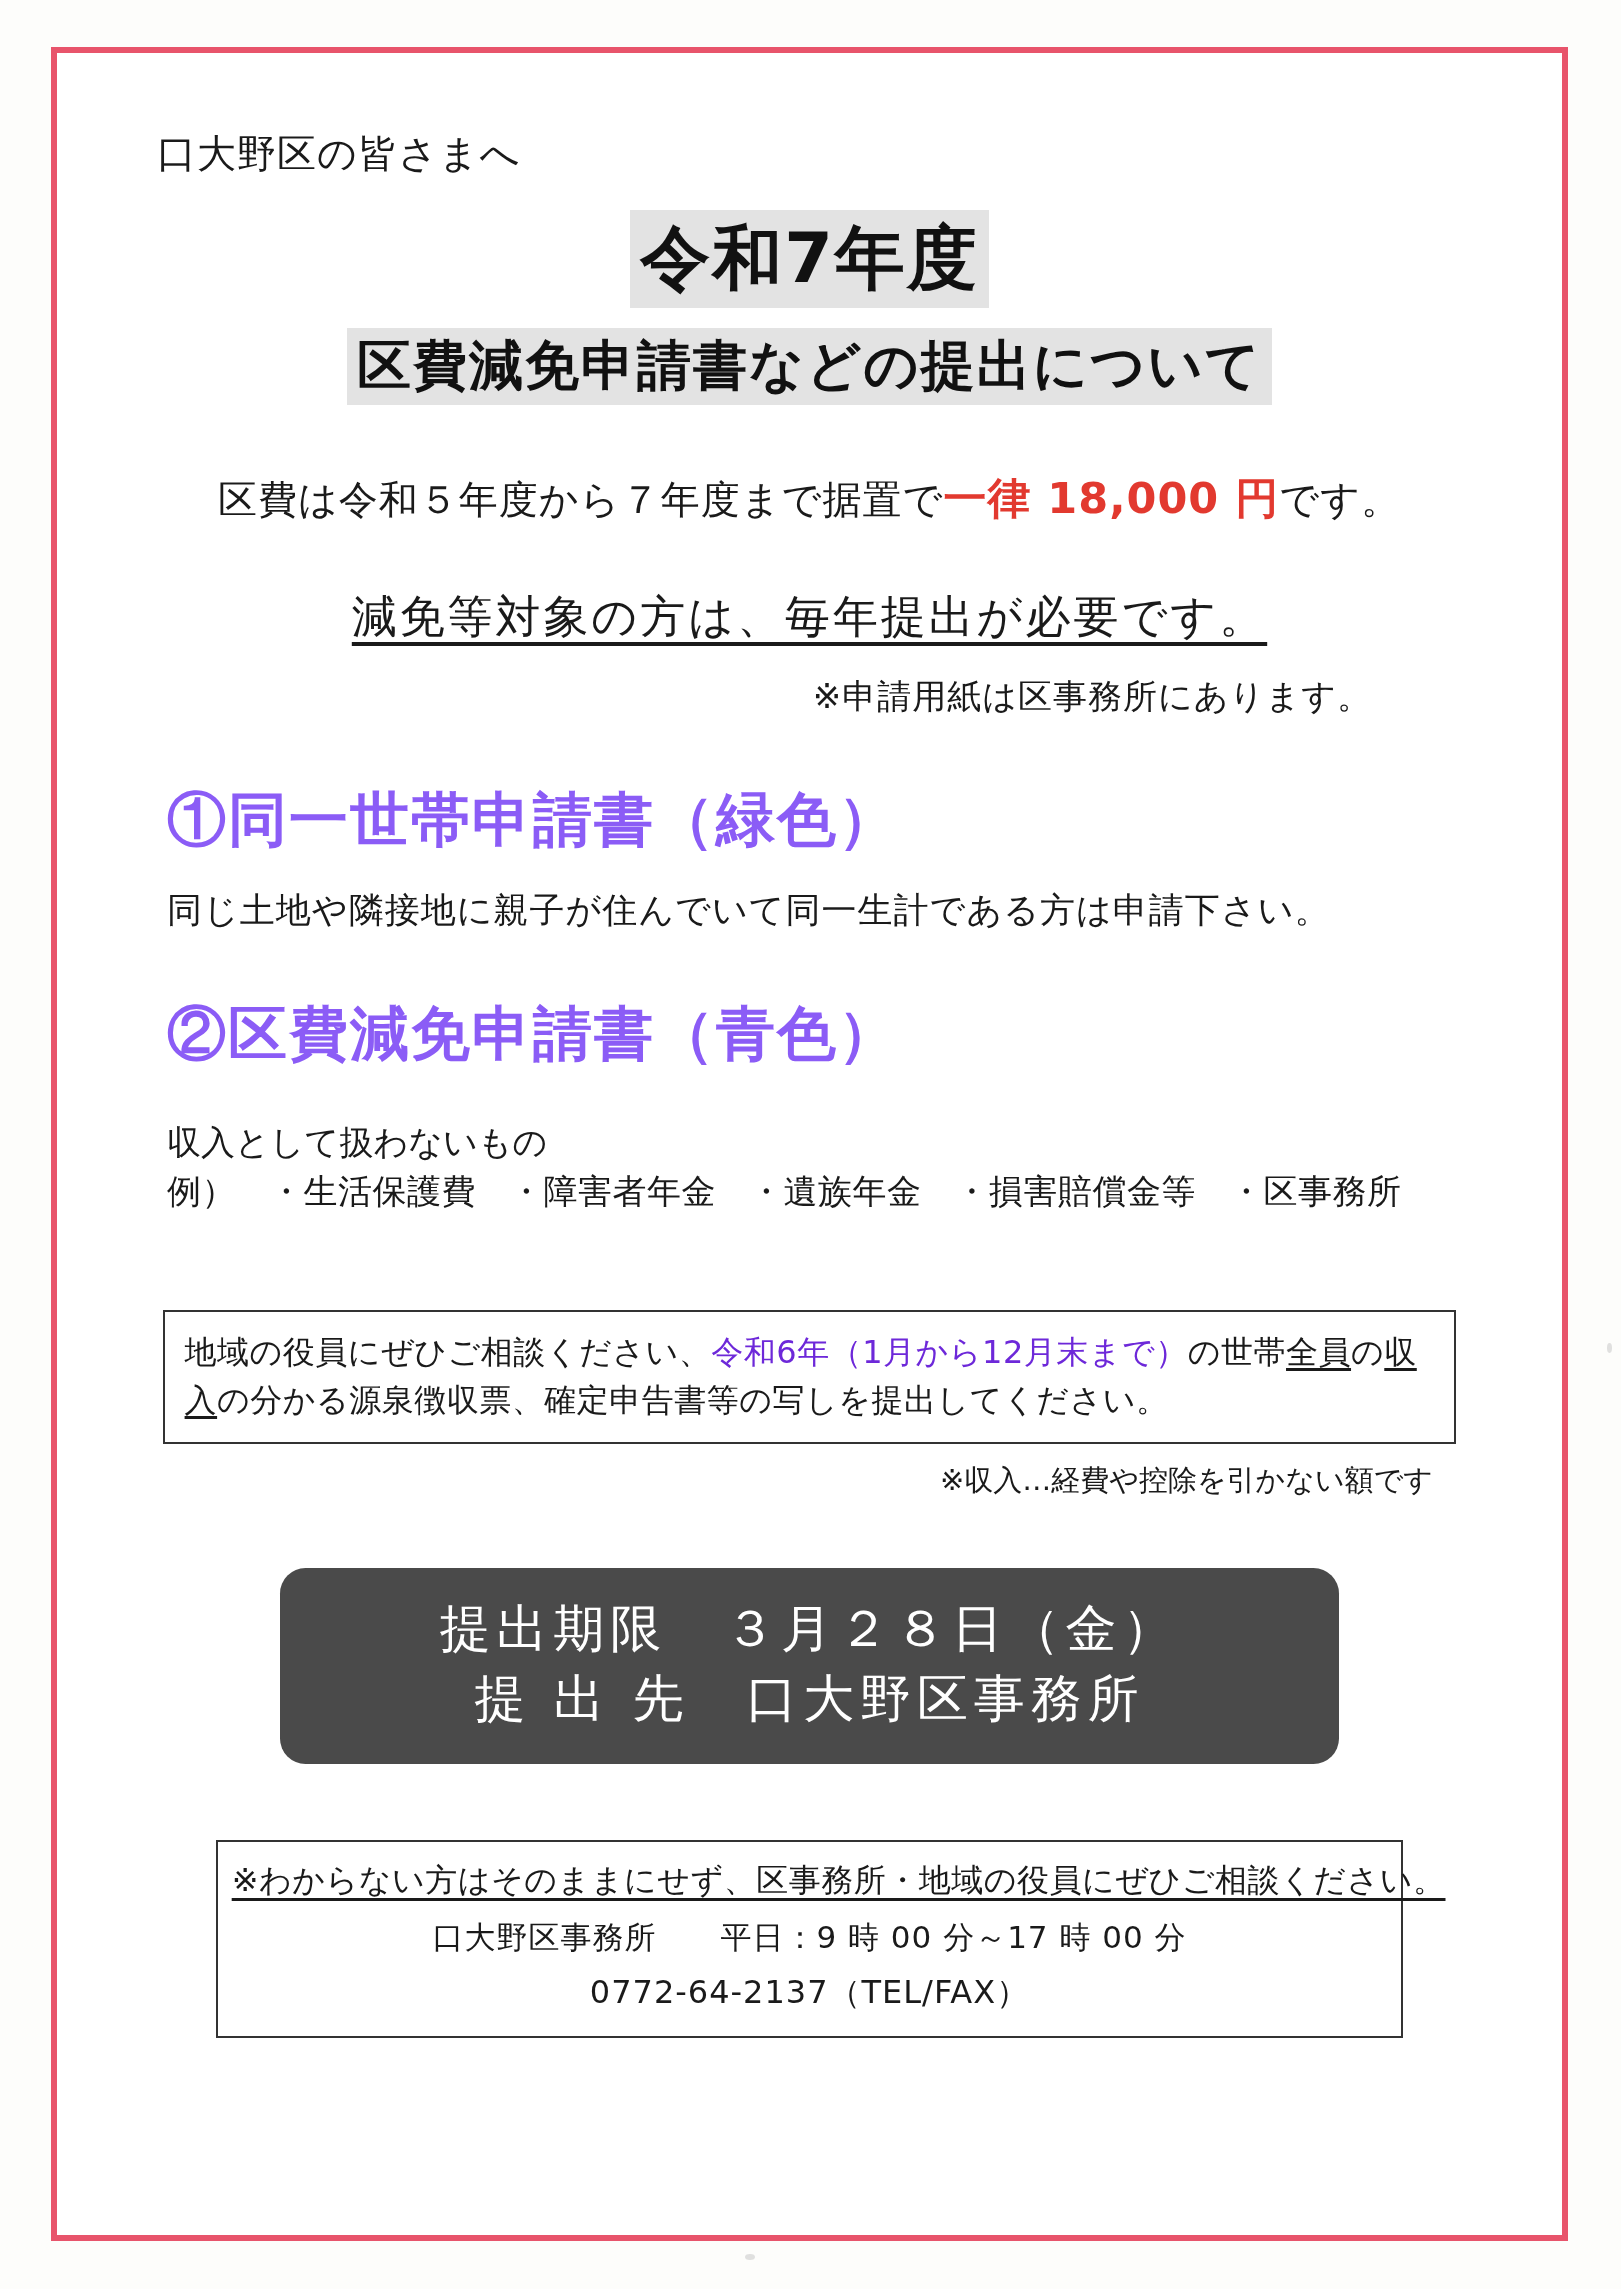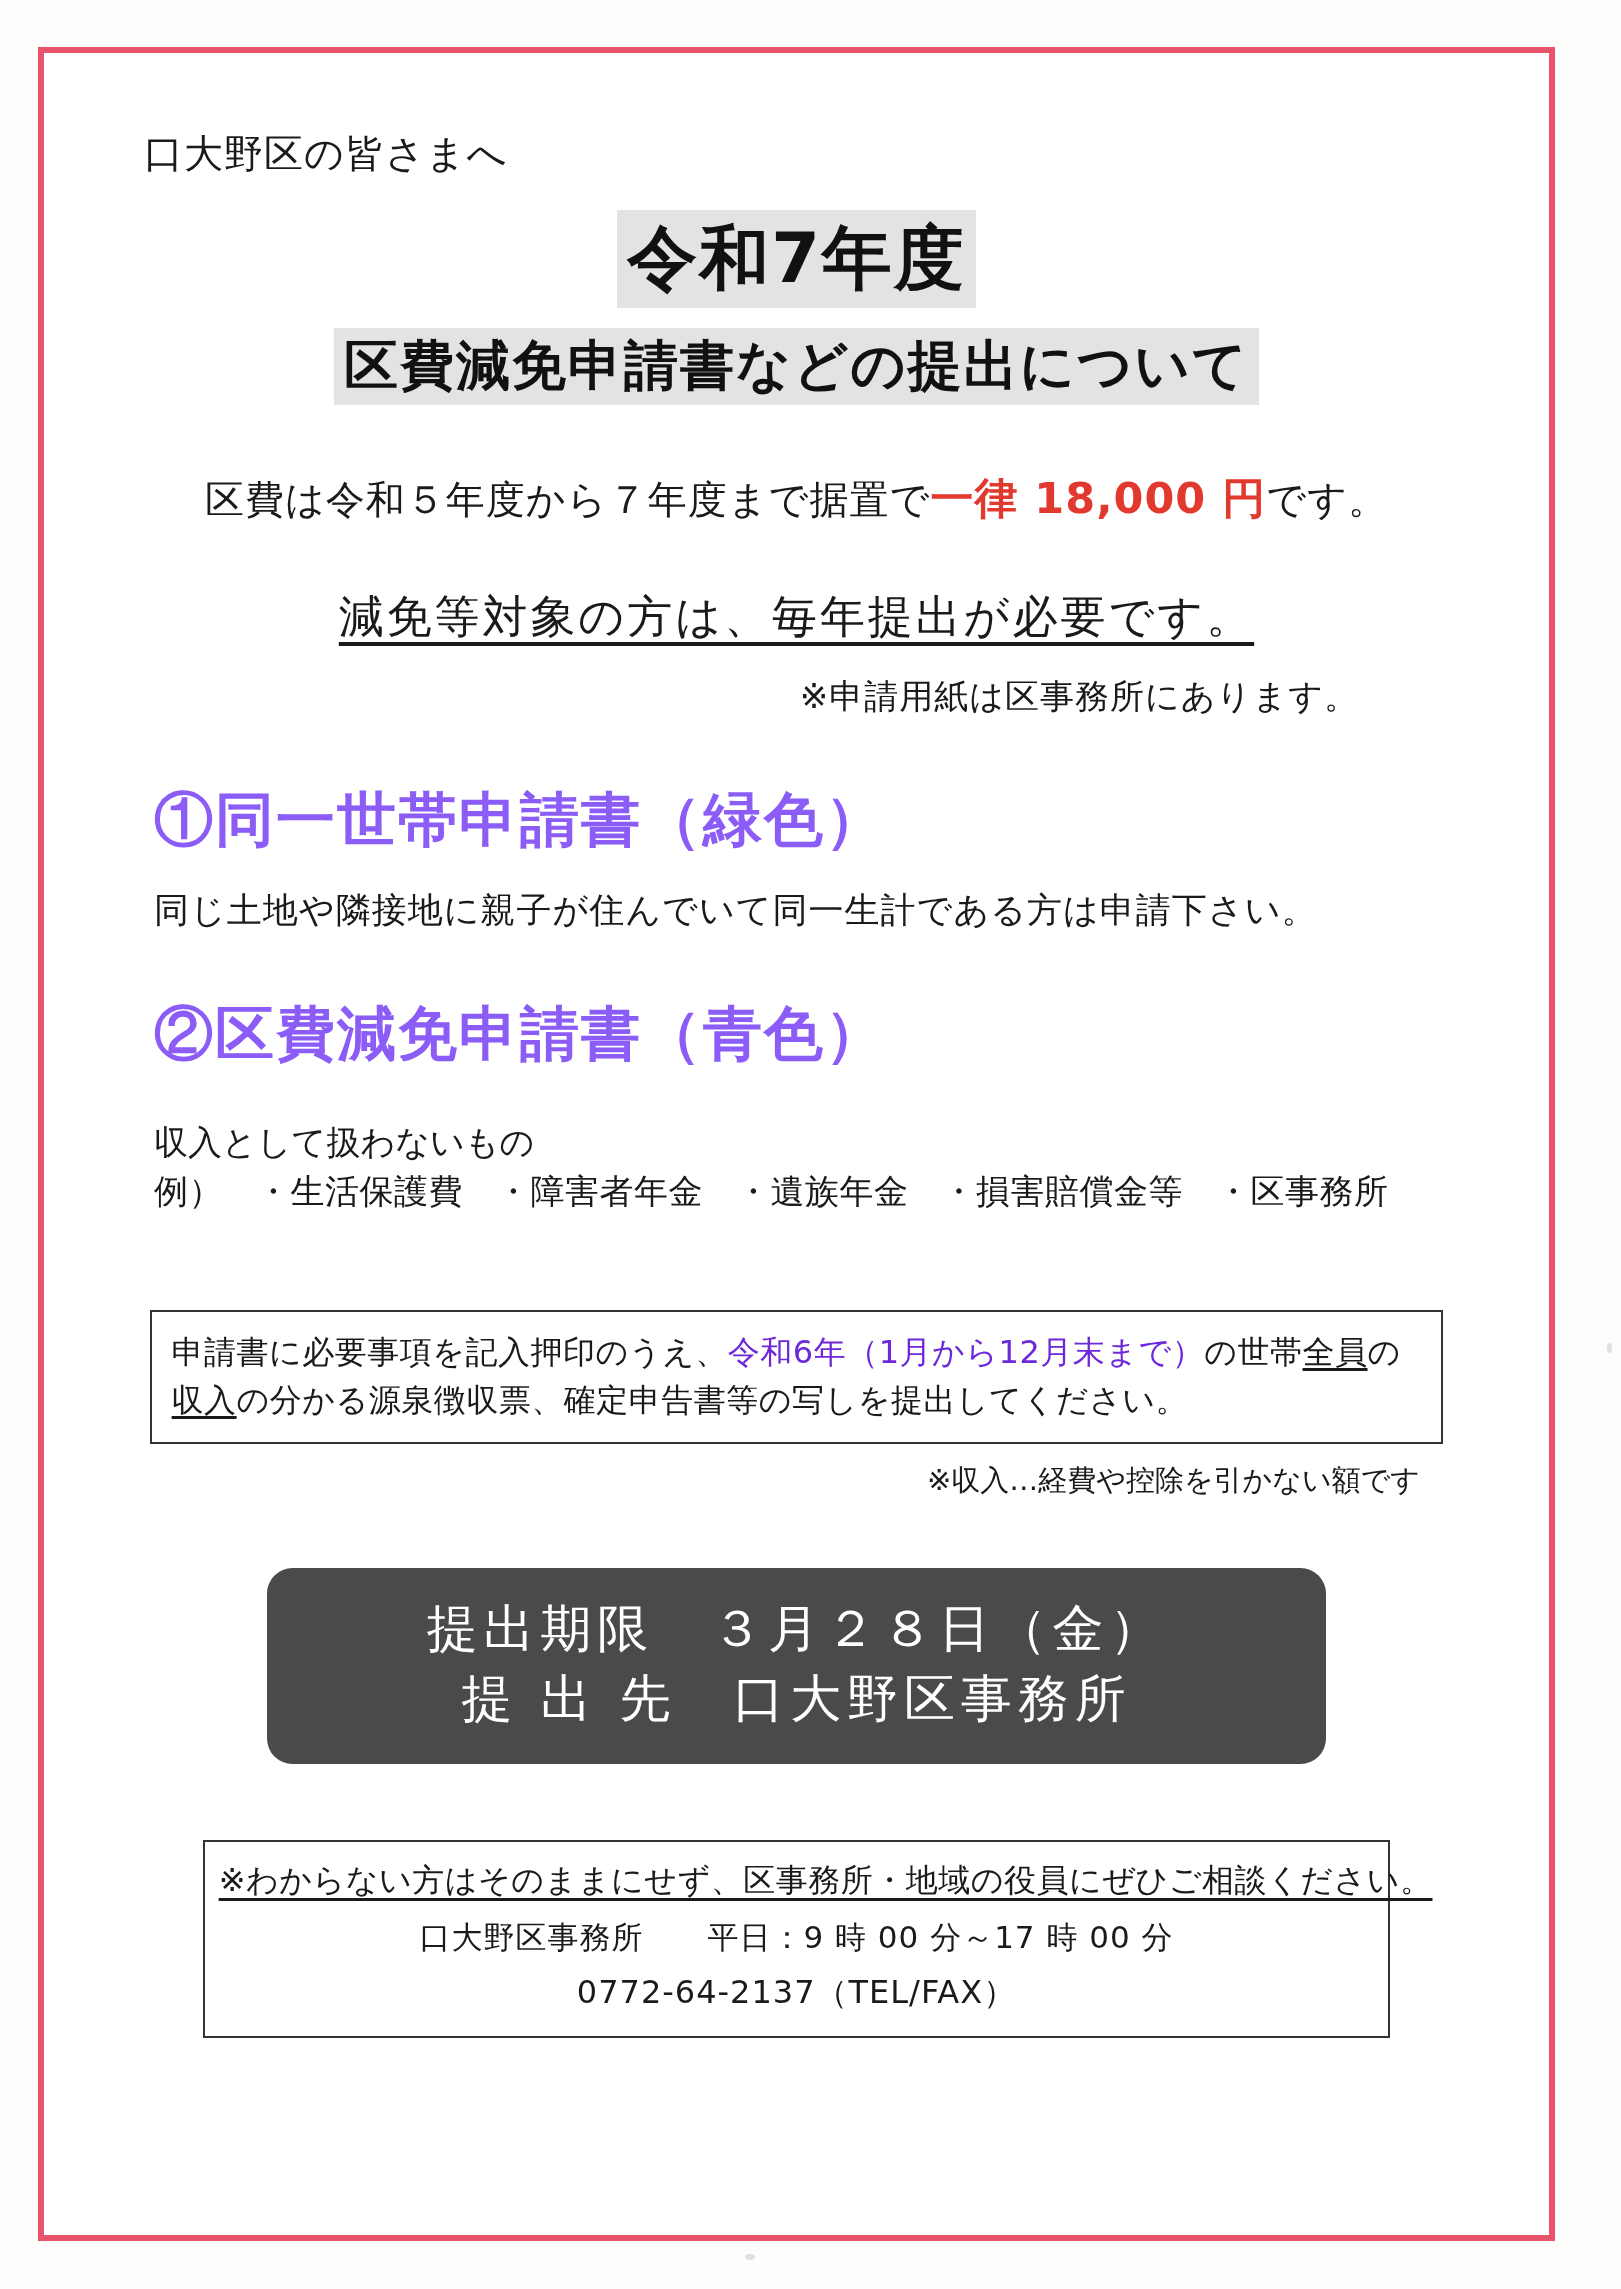--- a/index.html
+++ b/index.html
@@ -19,21 +19,21 @@
   
   .page {
     position: absolute;
     inset: 0;
     background: #fdfdfb;
   }
 
   
   .frame {
     position: absolute;
-    left: 38px;
+    left: 51px;
     top: 47px;
     width: 1517px;
     height: 2194px;
     border: 6.9px solid #e8546b;
     box-sizing: border-box;
     background: #ffffff;
     padding-left: 32px;
   }
 
   .inner {
@@ -243,21 +243,21 @@
       </div>
 
       <div class="income-note">
         <div>収入として扱わないもの</div>
         <div class="income-examples">
           <span>例）</span><span>・生活保護費</span><span>・障害者年金</span><span>・遺族年金</span><span>・損害賠償金等</span><span>・区事務所</span>
         </div>
       </div>
 
       <div class="box">
-        <span>申請書に必要事項を記入押印のうえ、</span><span class="red">令和6年（1月から12月末まで）</span><span>の世帯</span><u>全員</u><span>の</span><u>収入</u><span>の分かる源泉徴収票、確定申告書等の写しを提出してください。</span>
+        <span>地域の役員にぜひご相談ください、</span><span class="red">令和6年（1月から12月末まで）</span><span>の世帯</span><u>全員</u><span>の</span><u>収入</u><span>の分かる源泉徴収票、確定申告書等の写しを提出してください。</span>
       </div>
 
       <div class="box-after">※収入…経費や控除を引かない額です</div>
 
       <div class="banner">
         <div class="banner-line">提出期限　３月２８日（金）</div>
         <div class="banner-line">提 出 先　口大野区事務所</div>
       </div>
 
       <div class="contact">

